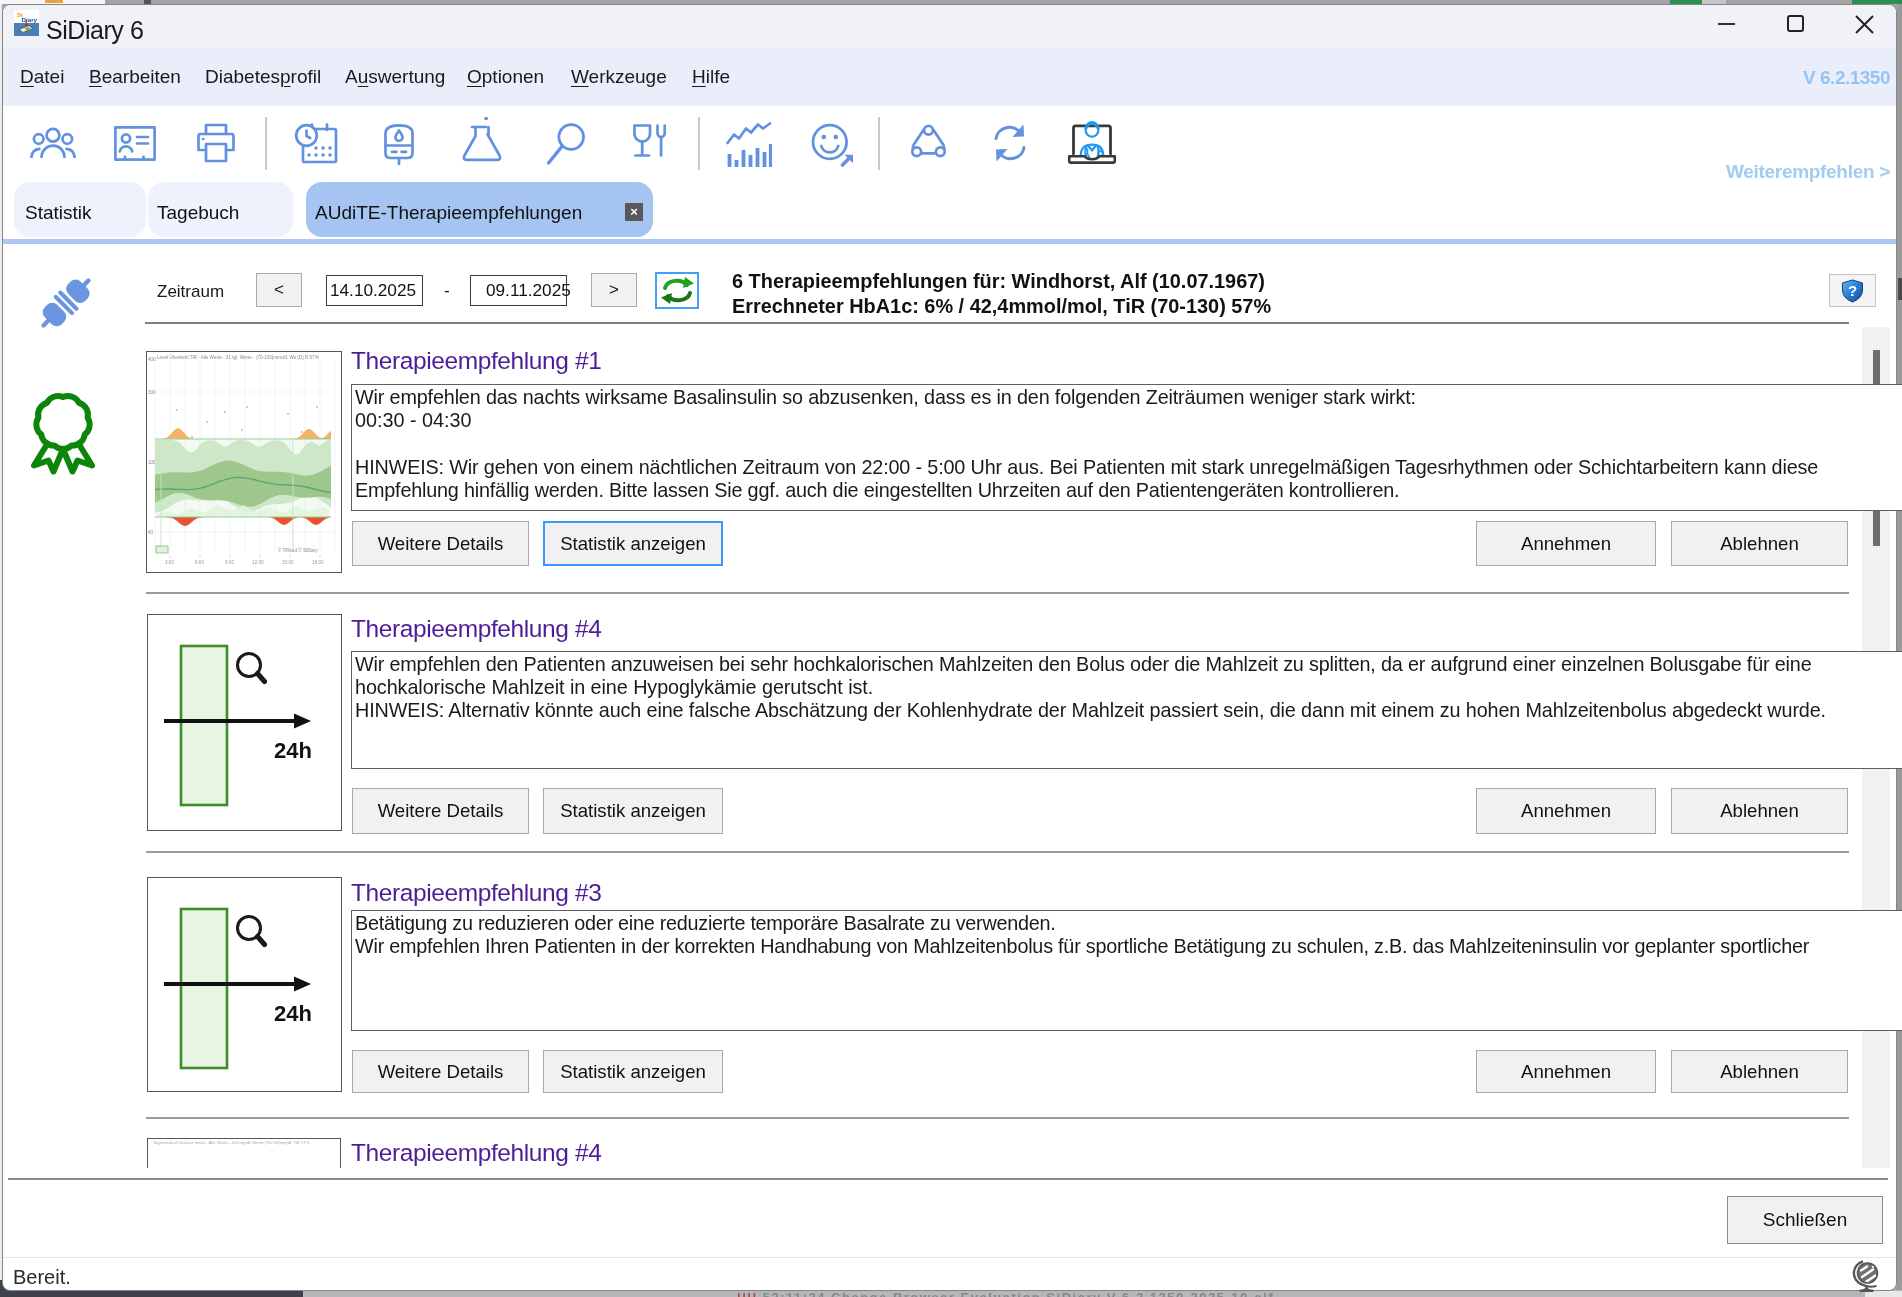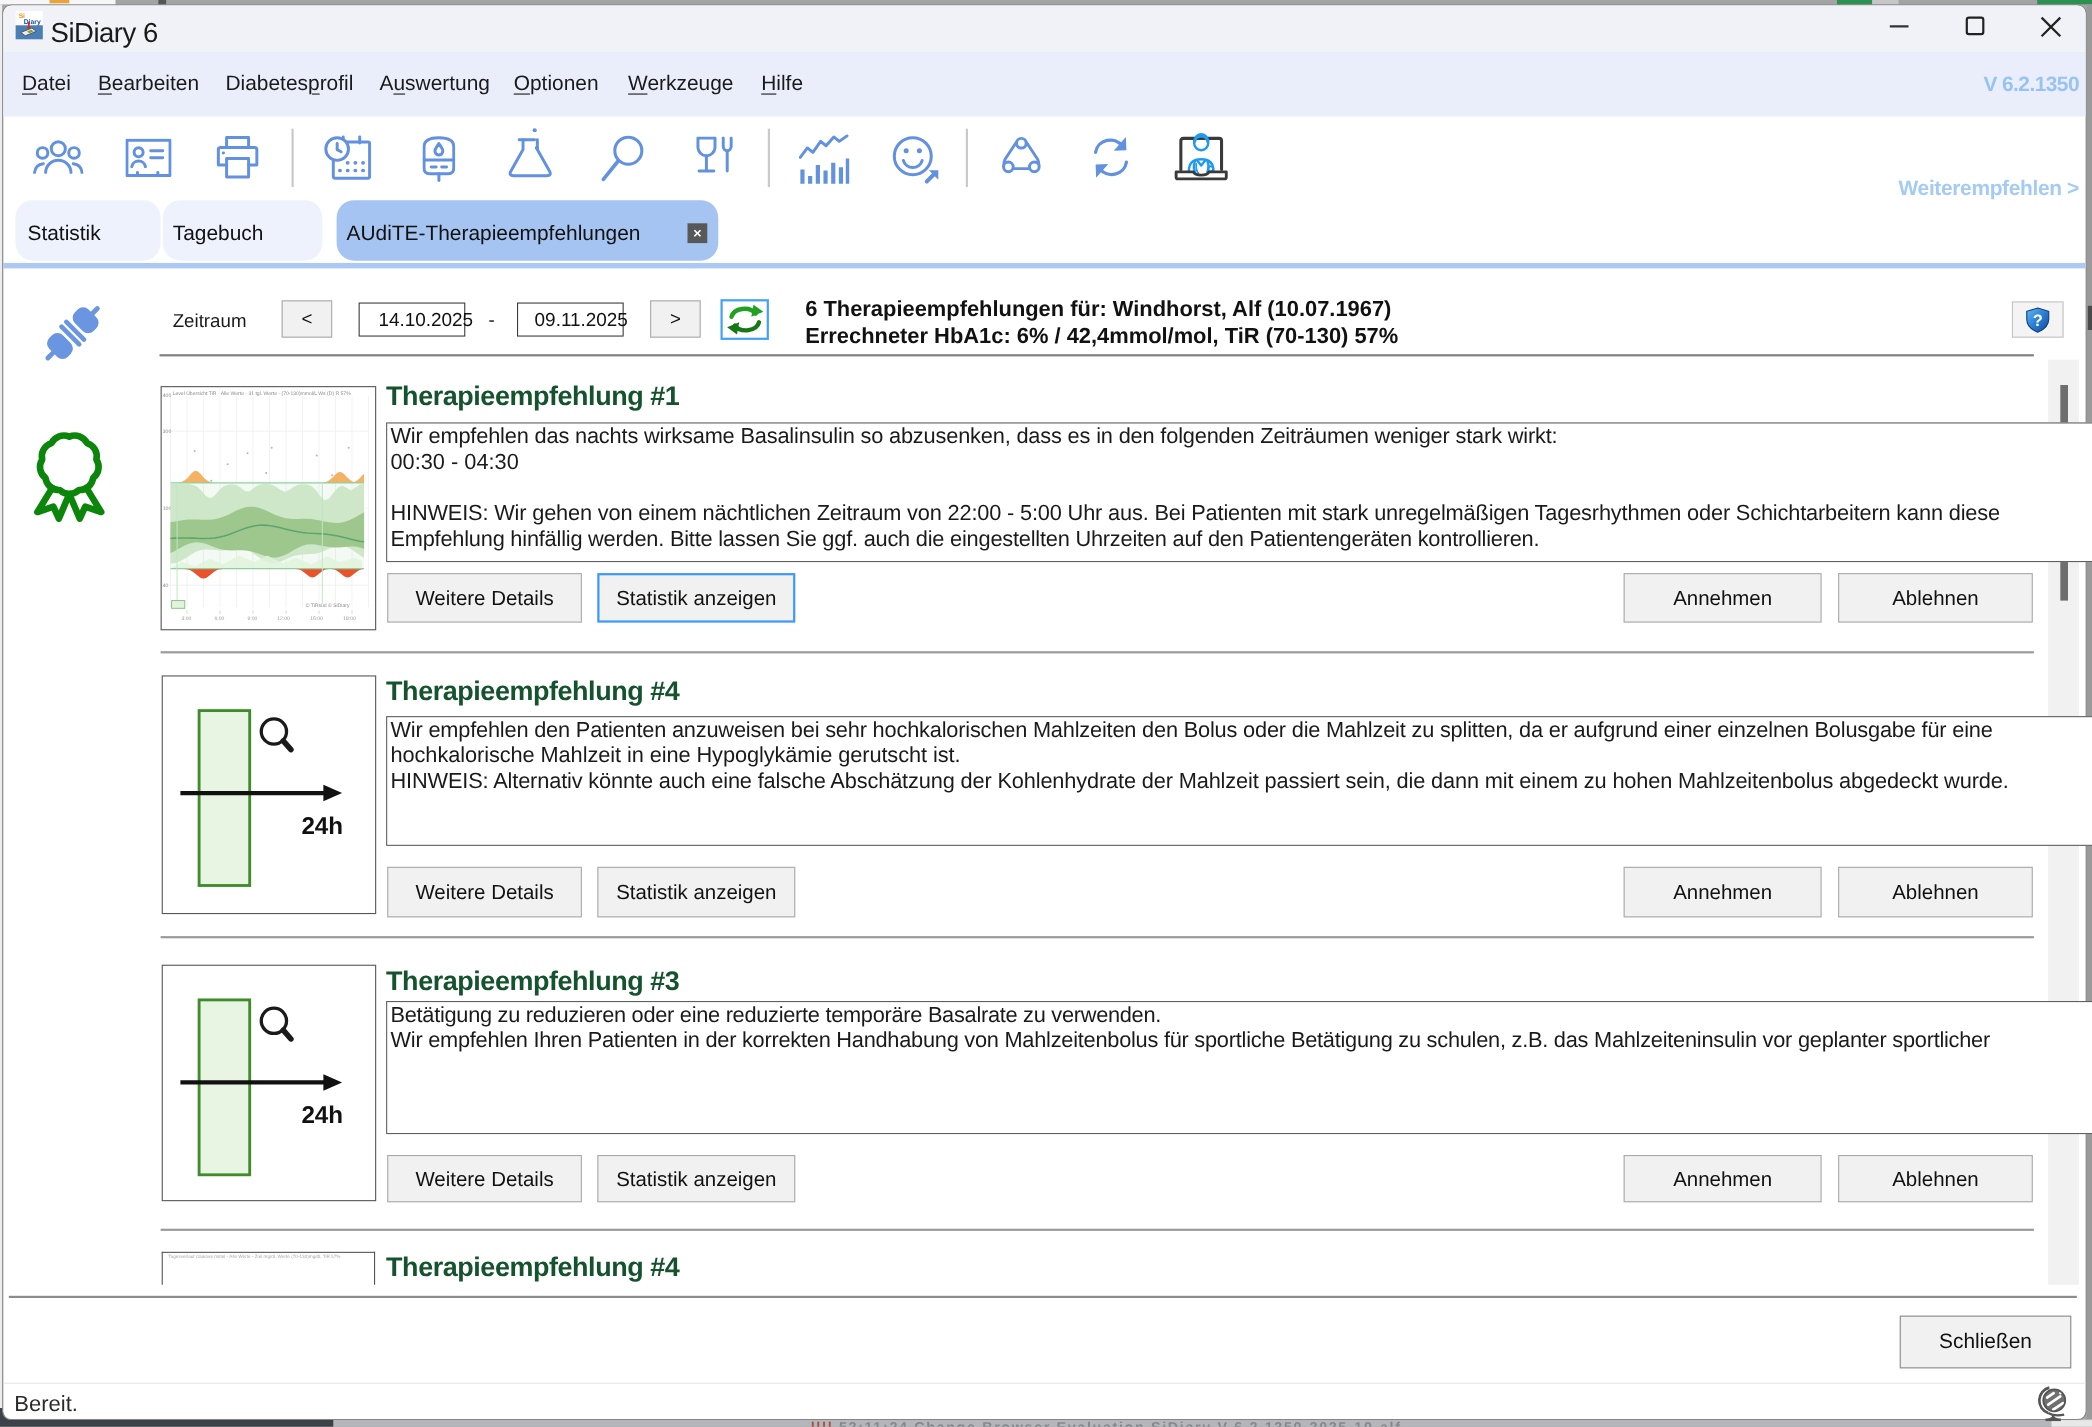--- a/index.html
+++ b/index.html
@@ -3,21 +3,21 @@
 *{margin:0;padding:0;box-sizing:border-box}
 html,body{width:1902px;height:1297px;overflow:hidden;background:#a6a6a6;font-family:"Liberation Sans",sans-serif;}
 .abs{position:absolute}
 #win{position:absolute;left:2px;top:4px;width:1895px;height:1287px;background:#fff;border:1px solid #858585;border-radius:8px;}
 #titlebar{position:absolute;left:3px;top:5px;width:1893px;height:42px;background:#f0f2f7;border-radius:8px 8px 0 0;}
 #menubar{position:absolute;left:3px;top:47px;width:1893px;height:59px;background:#eaeefb;}
 .menuitem{position:absolute;top:66px;font-size:19px;color:#1a1a1a;white-space:pre}
 .menuitem u{text-decoration-thickness:1px;text-underline-offset:3px}
 #tabline{position:absolute;left:3px;top:239px;width:1893px;height:5px;background:#adc9f3;}
 .tab{position:absolute;top:182px;height:55px;font-size:19px;color:#111;border-radius:16px;}
-.cardtitle{position:absolute;font-weight:bold;font-size:24.5px;letter-spacing:-0.4px;color:#14532d;white-space:pre}
+.cardtitle{position:absolute;font-weight:normal;font-size:24.5px;letter-spacing:-0.4px;color:#4c1d95;white-space:pre}
 .tbox{position:absolute;left:351px;width:1720px;border:1px solid #5f5f5f;background:#fff;font-size:19.8px;line-height:23.2px;color:#1a1a1a;padding:1px 0 0 3px}
 .tl{height:23.2px;white-space:pre;overflow:visible}
 .btn{position:absolute;background:#f1f1f1;border:1px solid #a9a9a9;font-size:18.6px;color:#111;text-align:center;font-family:"Liberation Sans",sans-serif;display:flex;align-items:center;justify-content:center}
 .thumb{position:absolute;left:147px;width:194px;background:#fff;border:1px solid #565656;}
 .sep{position:absolute;left:146px;width:1703px;height:2px;background:#9b9b9b}
 </style></head><body>
 
 <div class="abs" style="left:0;top:0;width:1902px;height:4px;background:#a3a3a3"></div>
 <div class="abs" style="left:0;top:0;width:105px;height:4px;background:#f6f6f6"></div>
 <div class="abs" style="left:45px;top:0;width:18px;height:3px;background:#e8a33d"></div>
@@ -195,21 +195,21 @@
  </g>
 </svg>
 <svg class="abs" style="left:27px;top:391px" width="74" height="84" viewBox="0 0 74 84" fill="none" stroke="#0b860b" stroke-width="6" stroke-linejoin="round">
  <path d="M36.0 6.0 A12.5 12.5 0 0 1 52.1 11.8 A12.5 12.5 0 0 1 60.6 26.7 A12.5 12.5 0 0 1 57.7 43.5 A12.5 12.5 0 0 1 44.6 54.5 A12.5 12.5 0 0 1 27.4 54.5 A12.5 12.5 0 0 1 14.3 43.5 A12.5 12.5 0 0 1 11.4 26.7 A12.5 12.5 0 0 1 19.9 11.8 A12.5 12.5 0 0 1 36.0 6.0 Z"></path>
  <path d="M22 50 L7 74.5 L21.5 69.5 L26.5 80.5 L36.5 57"></path>
  <path d="M50 50 L65 74.5 L50.5 69.5 L45.5 80.5 L35.5 57"></path>
 </svg>
 
 <div class="abs" style="left:157px;top:282px;font-size:17px;color:#1a1a1a">Zeitraum</div>
 <div class="btn" style="left:256px;top:273px;width:46px;height:34px;font-size:17px">&lt;</div>
-<div class="abs" style="left:326px;top:275px;width:97px;height:31px;border:1px solid #3c3c3c;background:#fff;font-size:17.2px;color:#111;display:flex;align-items:center;padding-left:17px">14.10.2025</div>
+<div class="abs" style="left:326px;top:275px;width:97px;height:31px;border:1px solid #3c3c3c;background:#fff;font-size:17.2px;color:#111;display:flex;align-items:center;padding-left:3px">14.10.2025</div>
 <div class="abs" style="left:444px;top:281px;font-size:17px;color:#111">-</div>
 <div class="abs" style="left:470px;top:275px;width:97px;height:31px;border:1px solid #3c3c3c;background:#fff;font-size:17.2px;color:#111;display:flex;align-items:center;padding-left:15px">09.11.2025</div>
 <div class="btn" style="left:591px;top:273px;width:46px;height:34px;font-size:17px">&gt;</div>
 <div class="abs" style="left:655px;top:272px;width:44px;height:37px;border:2px solid #42a1f5;background:#fff"></div>
 <svg class="abs" style="left:661px;top:276px" width="33" height="29" viewBox="0 0 33 29">
  <g fill="none" stroke-linecap="round">
   <path d="M4 12 a12 9 0 0 1 22 -3" stroke="#21a121" stroke-width="4"></path>
   <polygon points="24,1 33,7.5 22,12" fill="#21a121" stroke="none"></polygon>
   <path d="M29 17 a12 9 0 0 1 -22 3" stroke="#157815" stroke-width="4"></path>
   <polygon points="9,28 0,21.5 11,17" fill="#157815" stroke="none"></polygon>

